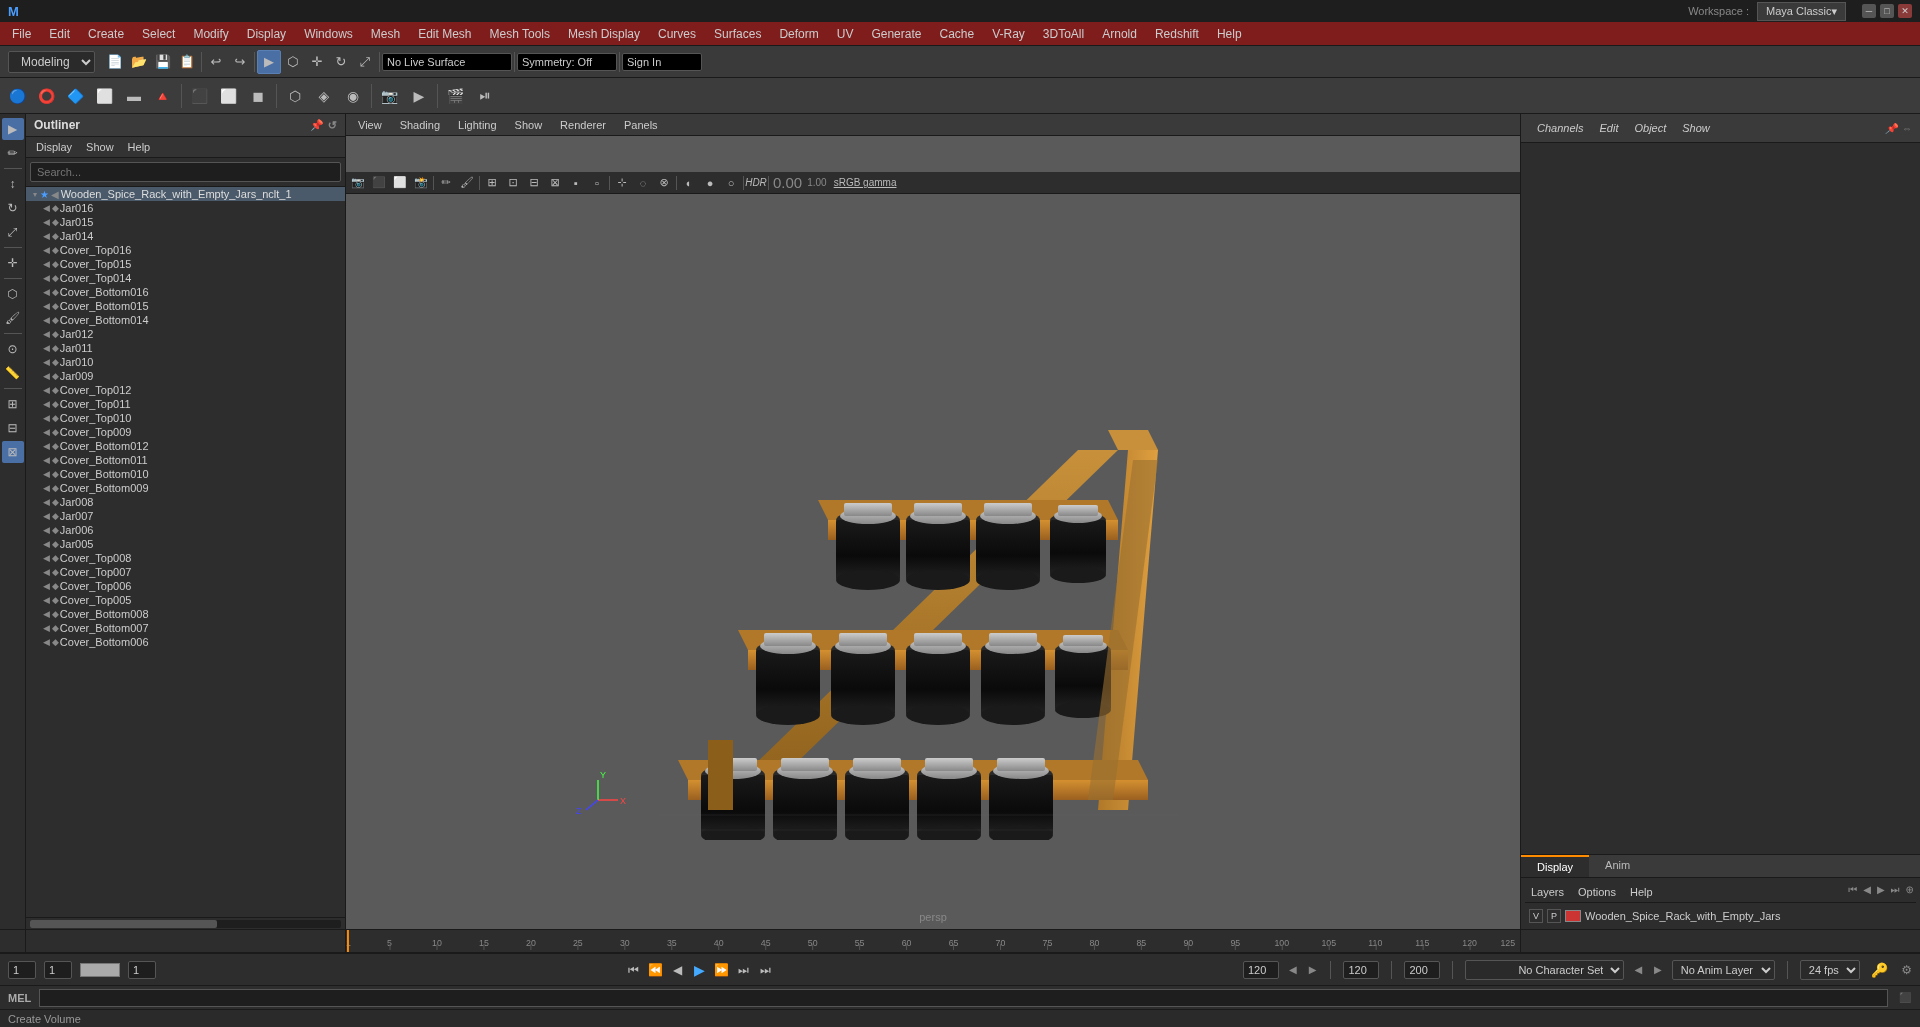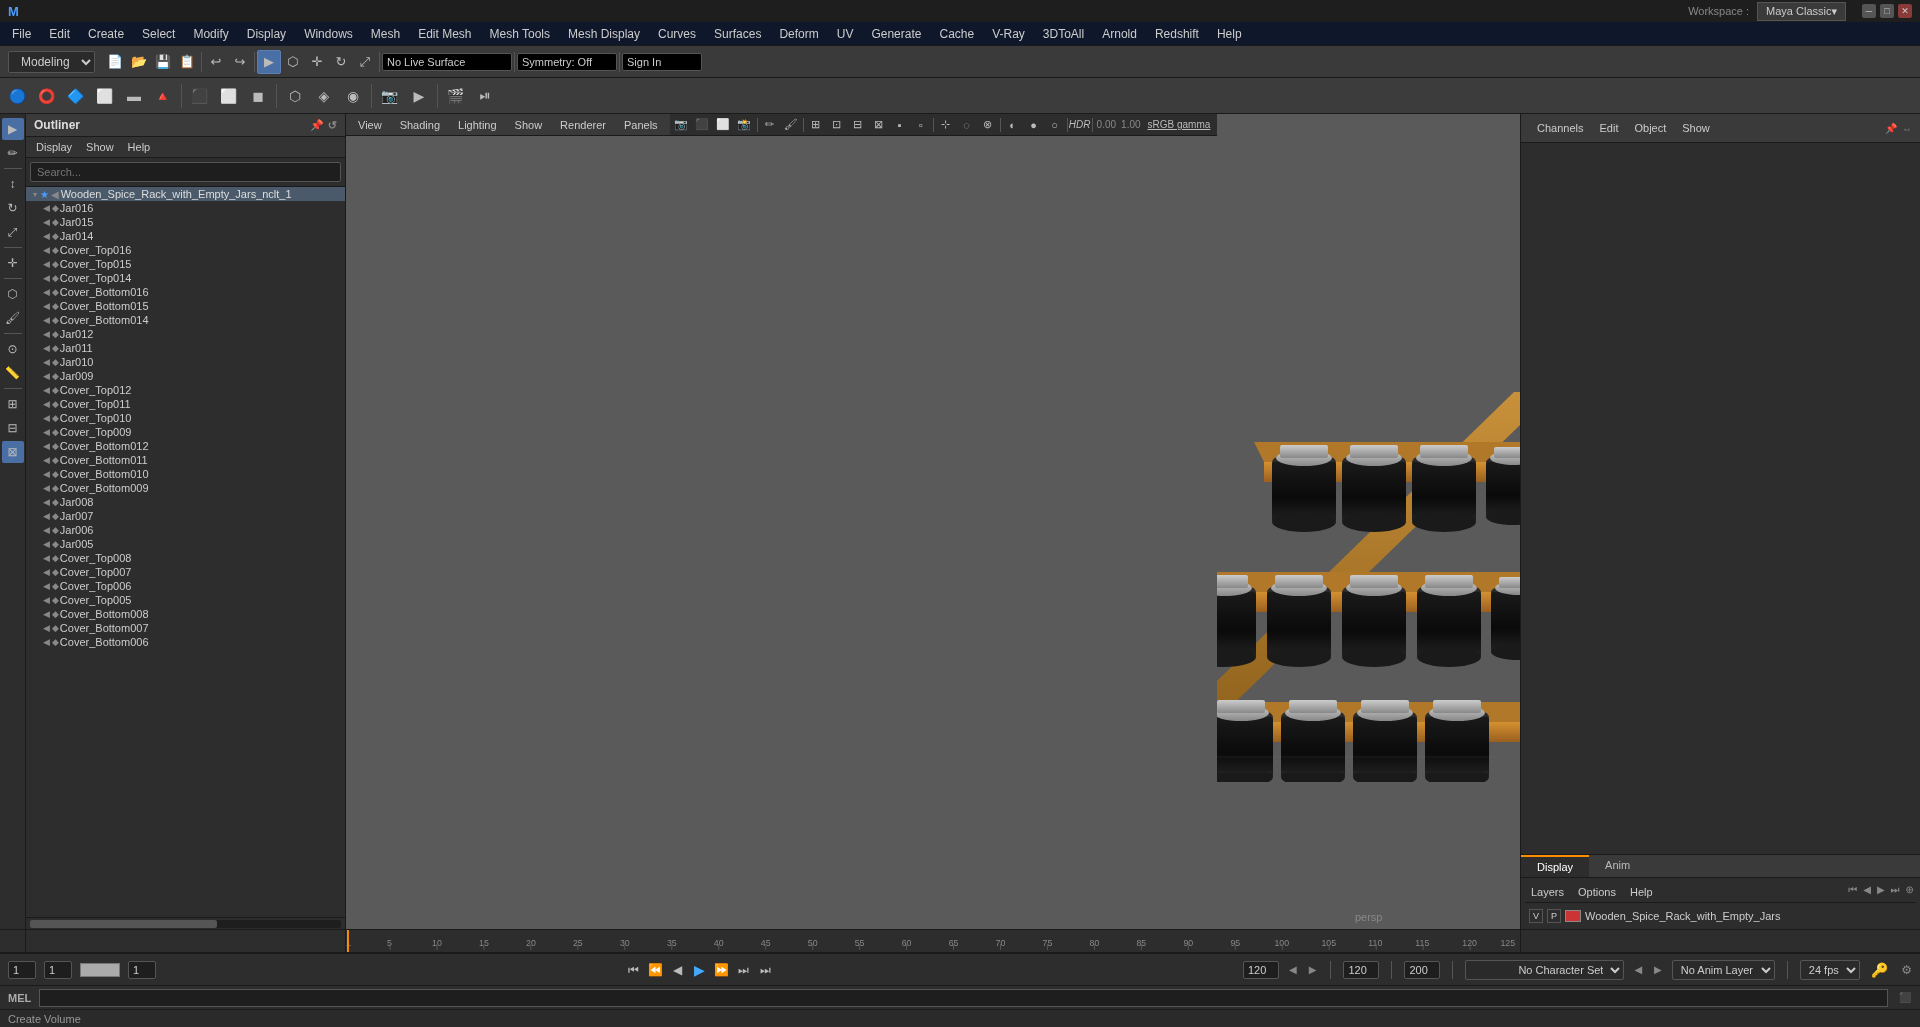--- a/index.html
+++ b/index.html
@@ -3,21 +3,21 @@
   <meta charset="utf-8">
   <style>
     * { margin: 0; padding: 0; box-sizing: border-box; }
     body { width: 1920px; height: 1027px; background: #3c3c3c; font-family: 'Segoe UI', Arial, sans-serif; font-size: 12px; color: #cccccc; overflow: hidden; user-select: none; }
 
     
     #titlebar { height: 22px; background: #1e1e1e; display: flex; align-items: center; justify-content: space-between; padding: 0 8px; }
     #titlebar .win-btn { width: 14px; height: 14px; border-radius: 2px; background: #555; display: flex; align-items: center; justify-content: center; font-size: 9px; cursor: pointer; }
 
     
-    #menubar { height: 24px; background: #0f172a; display: flex; align-items: center; padding: 0 4px; gap: 2px; border-bottom: 1px solid #1a1a1a; }
+    #menubar { height: 24px; background: #7f1d1d; display: flex; align-items: center; padding: 0 4px; gap: 2px; border-bottom: 1px solid #1a1a1a; }
     #menubar .menu-item { padding: 2px 8px; font-size: 12px; color: #ccc; cursor: pointer; border-radius: 2px; }
 
     
     #shelf-bar { height: 32px; background: #3a3a3a; display: flex; align-items: center; padding: 0 8px; gap: 0; border-bottom: 1px solid #1a1a1a; }
     .shelf-dropdown { background: #2a2a2a; border: 1px solid #555; color: #ccc; padding: 2px 8px; font-size: 12px; border-radius: 2px; cursor: pointer; }
     .toolbar-btn { width: 24px; height: 24px; background: transparent; border: 1px solid transparent; border-radius: 2px; display: flex; align-items: center; justify-content: center; cursor: pointer; font-size: 13px; color: #bbb; }
     .toolbar-btn.active { background: #4a6fa5; border-color: #5a7fb5; }
     .toolbar-sep { width: 1px; height: 20px; background: #555; margin: 0 2px; }
     .toolbar-dropdown { background: #000000; border: 1px solid #555; color: #ccc; padding: 2px 4px; font-size: 11px; border-radius: 2px; cursor: pointer; min-width: 100px; }
 
@@ -40,32 +40,32 @@
     #outliner-search { padding: 4px; background: #2d2d2d; border-bottom: 1px solid #1a1a1a; }
     #outliner-search input { width: 100%; background: #1e1e1e; border: 1px solid #555; color: #ccc; padding: 3px 6px; font-size: 11px; border-radius: 2px; }
     #outliner-tree { flex: 1; overflow-y: auto; overflow-x: hidden; }
     .tree-item { display: flex; align-items: center; padding: 1px 0; font-size: 11px; cursor: pointer; white-space: nowrap; }
     .tree-item.selected { background: #4a5a6a; }
     .tree-item .arrow { width: 10px; text-align: center; font-size: 8px; color: #888; }
     .tree-item .name { font-size: 11px; }
     .tree-item .vis-icon { font-size: 9px; color: #888; margin: 0 1px; }
 
     
-    #viewport { flex: 1; background: #5a5a5a; position: relative; display: flex; flex-direction: row; }
+    #viewport { flex: 1; background: #5a5a5a; position: relative; display: flex; flex-direction: column; gap: 36px; }
     #viewport-menubar { height: 22px; background: #3a3a3a; display: flex; align-items: center; padding: 0 4px; gap: 2px; border-bottom: 1px solid #1a1a1a; font-size: 11px; }
     #viewport-menubar .vmenu { padding: 2px 8px; cursor: pointer; color: #ccc; }
     #viewport-toolbar { height: 22px; background: #2d2d2d; display: flex; align-items: center; padding: 0 2px; gap: 1px; border-bottom: 1px solid #1a1a1a; }
     .vt-btn { width: 20px; height: 18px; display: flex; align-items: center; justify-content: center; font-size: 11px; color: #bbb; cursor: pointer; border: 1px solid transparent; border-radius: 1px; }
     .vt-sep { width: 1px; height: 14px; background: #555; margin: 0 1px; }
     #viewport-canvas { flex: 1; position: relative; overflow: hidden; display: flex; align-items: center; justify-content: center; }
     .persp-label { position: absolute; bottom: 6px; left: 50%; transform: translateX(-50%); font-size: 11px; color: #888; }
 
     
     #right-panel { width: 400px; background: #2d2d2d; display: flex; flex-direction: column; border-left: 1px solid #1a1a1a; }
-    #channel-header { background: #3a3a3a; padding: 4px 8px; display: flex; align-items: center; justify-content: flex-start; border-bottom: 1px solid #1a1a1a; }
+    #channel-header { background: #3a3a3a; padding: 4px 8px; display: flex; align-items: center; justify-content: flex-start; border-bottom: 1px solid #1a1a1a; font-style: italic; }
     #channel-content { flex: 1; background: #2d2d2d; }
     #display-anim { border-top: 1px solid #1a1a1a; }
     #display-anim-tabs { display: flex; background: #3a3a3a; border-bottom: 1px solid #1a1a1a; }
     .da-tab { padding: 4px 16px; font-size: 11px; cursor: pointer; color: #bbb; }
     .da-tab.active { color: #fff; background: #2d2d2d; border-top: 2px solid #ff8c00; }
     #layers-area { padding: 4px; }
     #layers-menubar { display: flex; gap: 2px; padding: 2px 0; border-bottom: 1px solid #1a1a1a; margin-bottom: 4px; }
     .lmenu { font-size: 11px; color: #ccc; padding: 2px 6px; cursor: pointer; }
     .layer-row { display: flex; align-items: center; gap: 4px; padding: 2px 4px; font-size: 11px; }
     .layer-v { width: 14px; height: 14px; border: 1px solid #555; background: transparent; display: flex; align-items: center; justify-content: center; font-size: 9px; cursor: pointer; }
@@ -454,21 +454,21 @@
         <div class="vt-btn">⊹</div>
         <div class="vt-btn">◌</div>
         <div class="vt-btn">⊗</div>
         <div class="vt-sep"></div>
         <div class="vt-btn">◐</div>
         <div class="vt-btn">●</div>
         <div class="vt-btn">○</div>
         <div class="vt-sep"></div>
         <div class="vt-btn" style="font-size:10px;font-style:italic;">HDR</div>
         <div class="vt-sep"></div>
-        <div style="font-size:10px; color:#888; margin:16px 2px;">0.00</div>
+        <div style="font-size:15px; color:#888; margin:16px 2px;">0.00</div>
         <div style="font-size:10px; color:#888; margin:0 2px;">1.00</div>
         <div class="vp-gamma" style="margin:0 4px;">sRGB gamma</div>
         <div style="flex:1;"></div>
       </div>
 
       <div id="viewport-canvas">
 
         <svg width="750" height="520" viewBox="0 0 750 520" style="position:absolute; top:50%; left:50%; transform:translate(-50%,-50%);">
 
           <defs>

